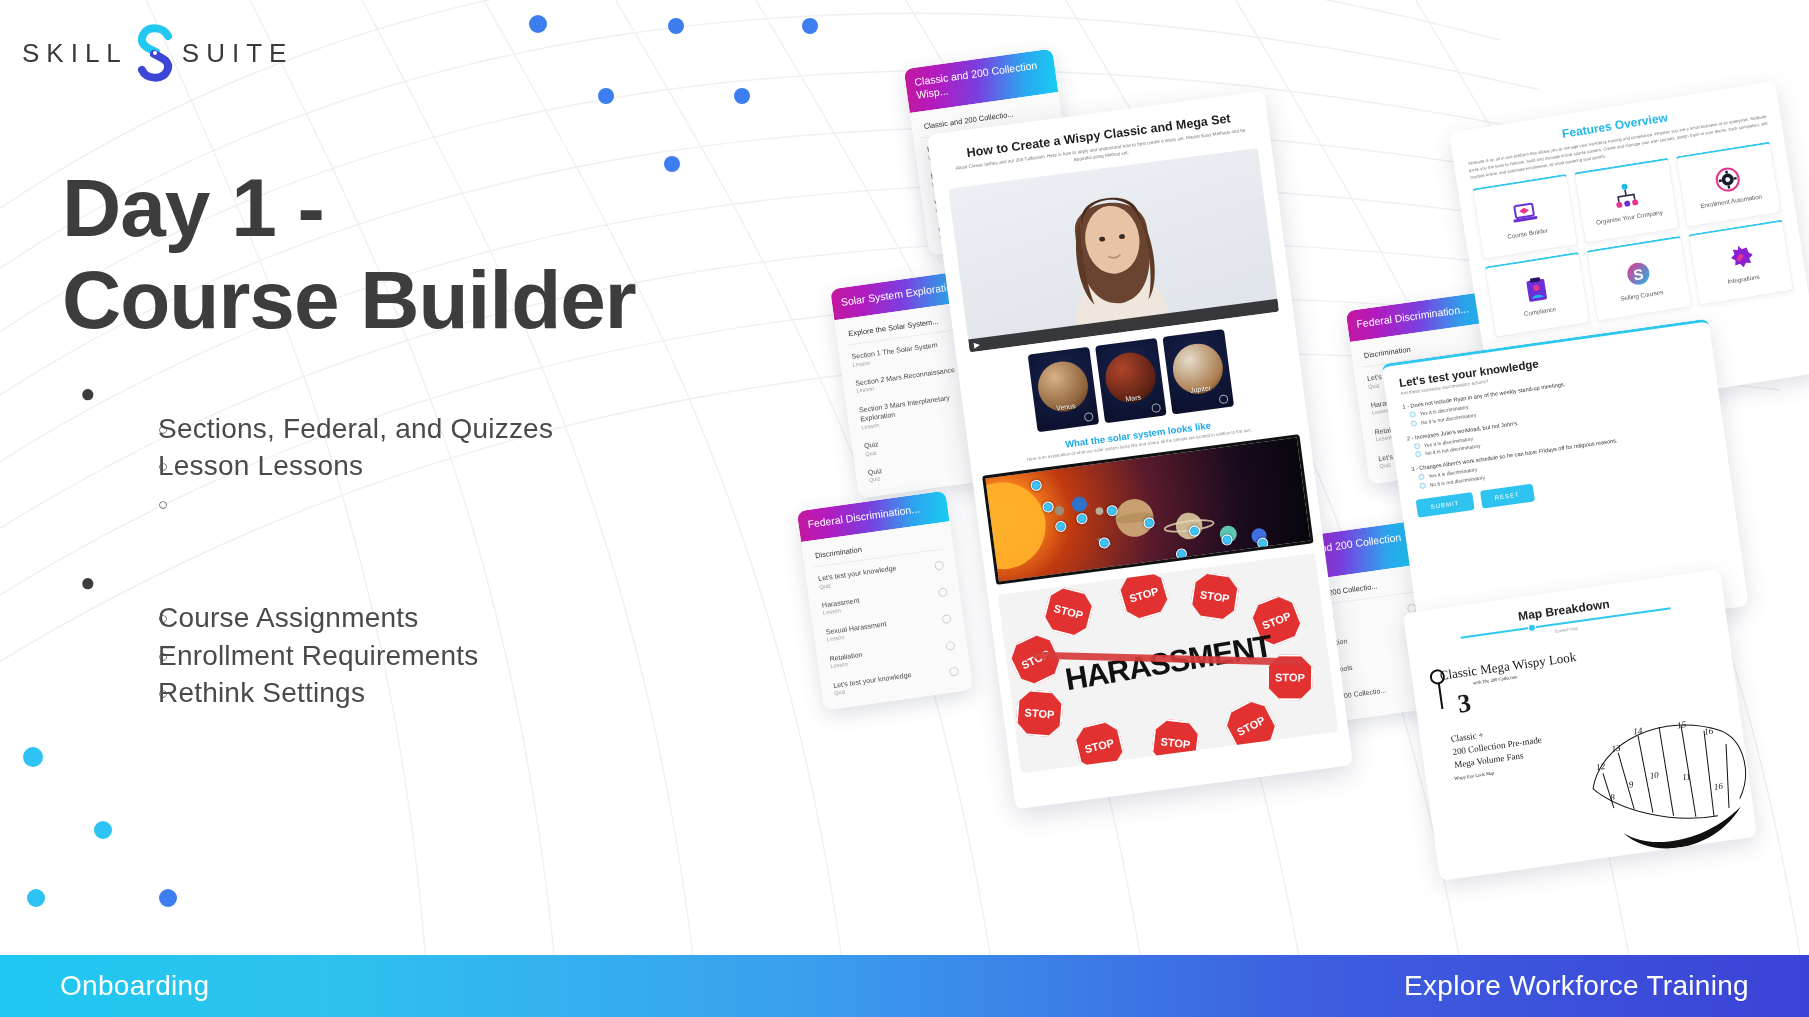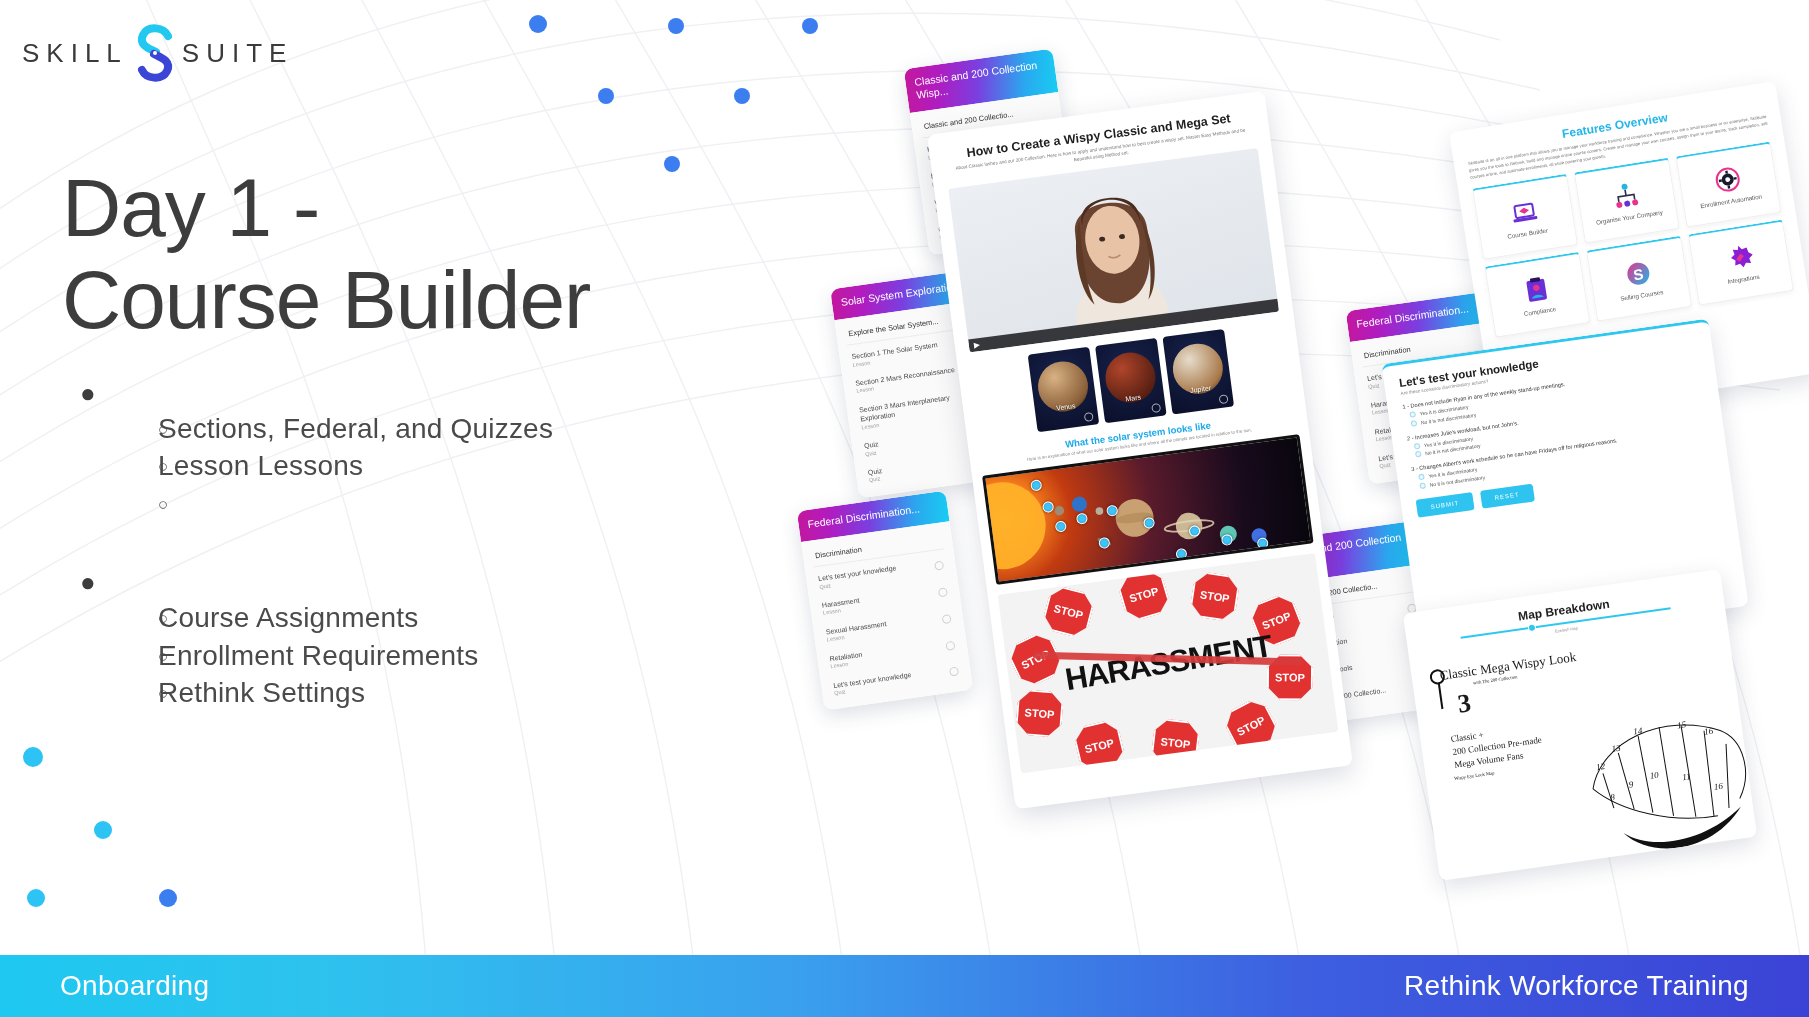--- a/index.html
+++ b/index.html
@@ -16,21 +16,21 @@
   
   .dot { position:absolute; border-radius:50%; z-index:2; }
 
   
   #logo { position:absolute; left:22px; top:22px; z-index:6; display:flex; align-items:center; gap:4px; }
   #logo .word { font-size:26px; letter-spacing:7px; color:#3a3a3a; font-weight:400; }
   #logo .mark { width:46px; height:62px; position:relative; }
 
   
   #title { position:absolute; left:62px; top:162px; z-index:6;
-    font-size:82px; line-height:1.12; color:#3d3d3d; font-weight:400; letter-spacing:-1px; }
+    font-size:82px; line-height:1.12; color:#3d3d3d; font-weight:700; letter-spacing:-1px; }
   #title .line { display:block; white-space:pre; }
 
   
   #bullets { position:absolute; left:72px; top:372px; z-index:6; width:720px; }
   .b1 { display:flex; align-items:flex-start; margin-top:4px; }
   .b1 .mk { width:62px; flex:0 0 62px; font-size:26px; line-height:1.35; color:#3d3d3d; text-align:left; padding-left:8px;}
   .b1 .tx { font-size:29px; line-height:1.32; color:#3d3d3d; font-weight:400; letter-spacing:.1px;}
   .b2 { display:flex; align-items:flex-start; }
   .b2 .mk { width:78px; flex:0 0 78px; font-size:17px; line-height:2.2; color:#5c5c5c; text-align:left; padding-left:86px;}
   .b2 .tx { font-size:28px; line-height:1.32; color:#4a4a4a; font-weight:300; letter-spacing:.2px;}
@@ -640,14 +640,14 @@
         <text x="96" y="78">11</text>
           <text x="126" y="92">16</text>
       </g>
       <path d="M30 122 C56 144, 110 142, 150 112 C116 154, 54 152, 30 122Z" fill="#111"></path>
     </svg>
   </div>
 </div>
 
 <div id="footer">
   <span class="ft">Onboarding</span>
-  <span class="ft">Rethink Workforce Training</span>
+  <span class="ft">Explore Workforce Training</span>
 </div>
 
 </body></html>

